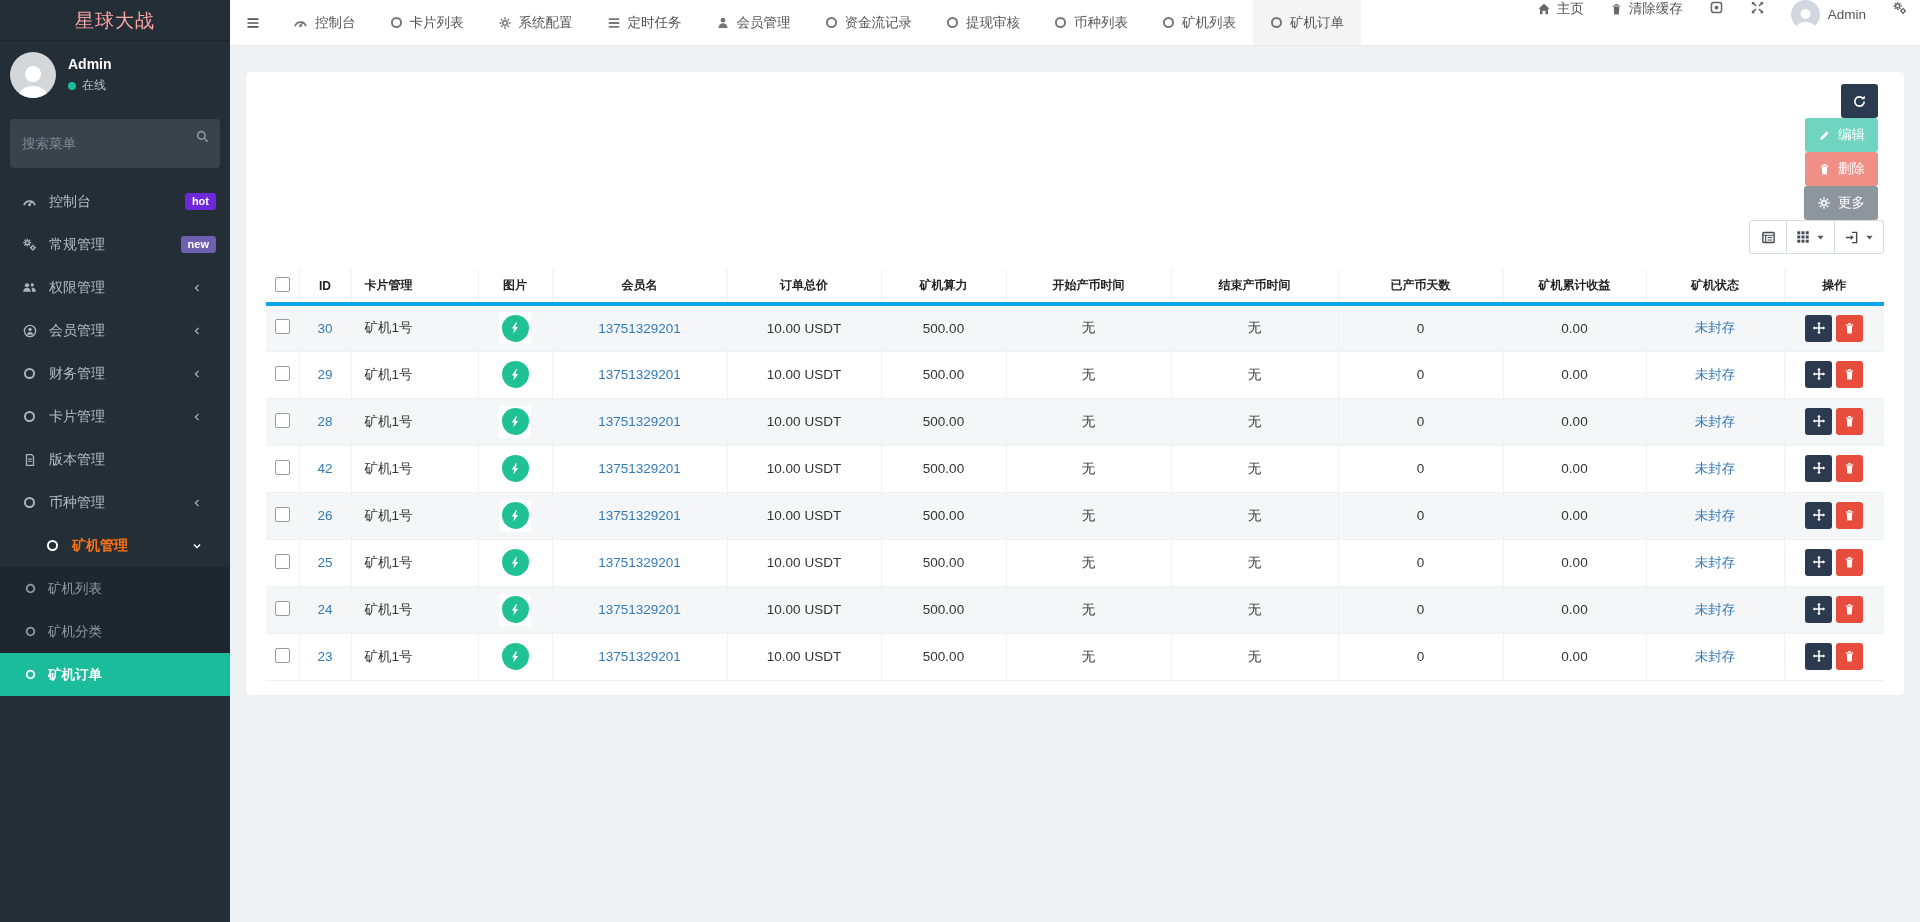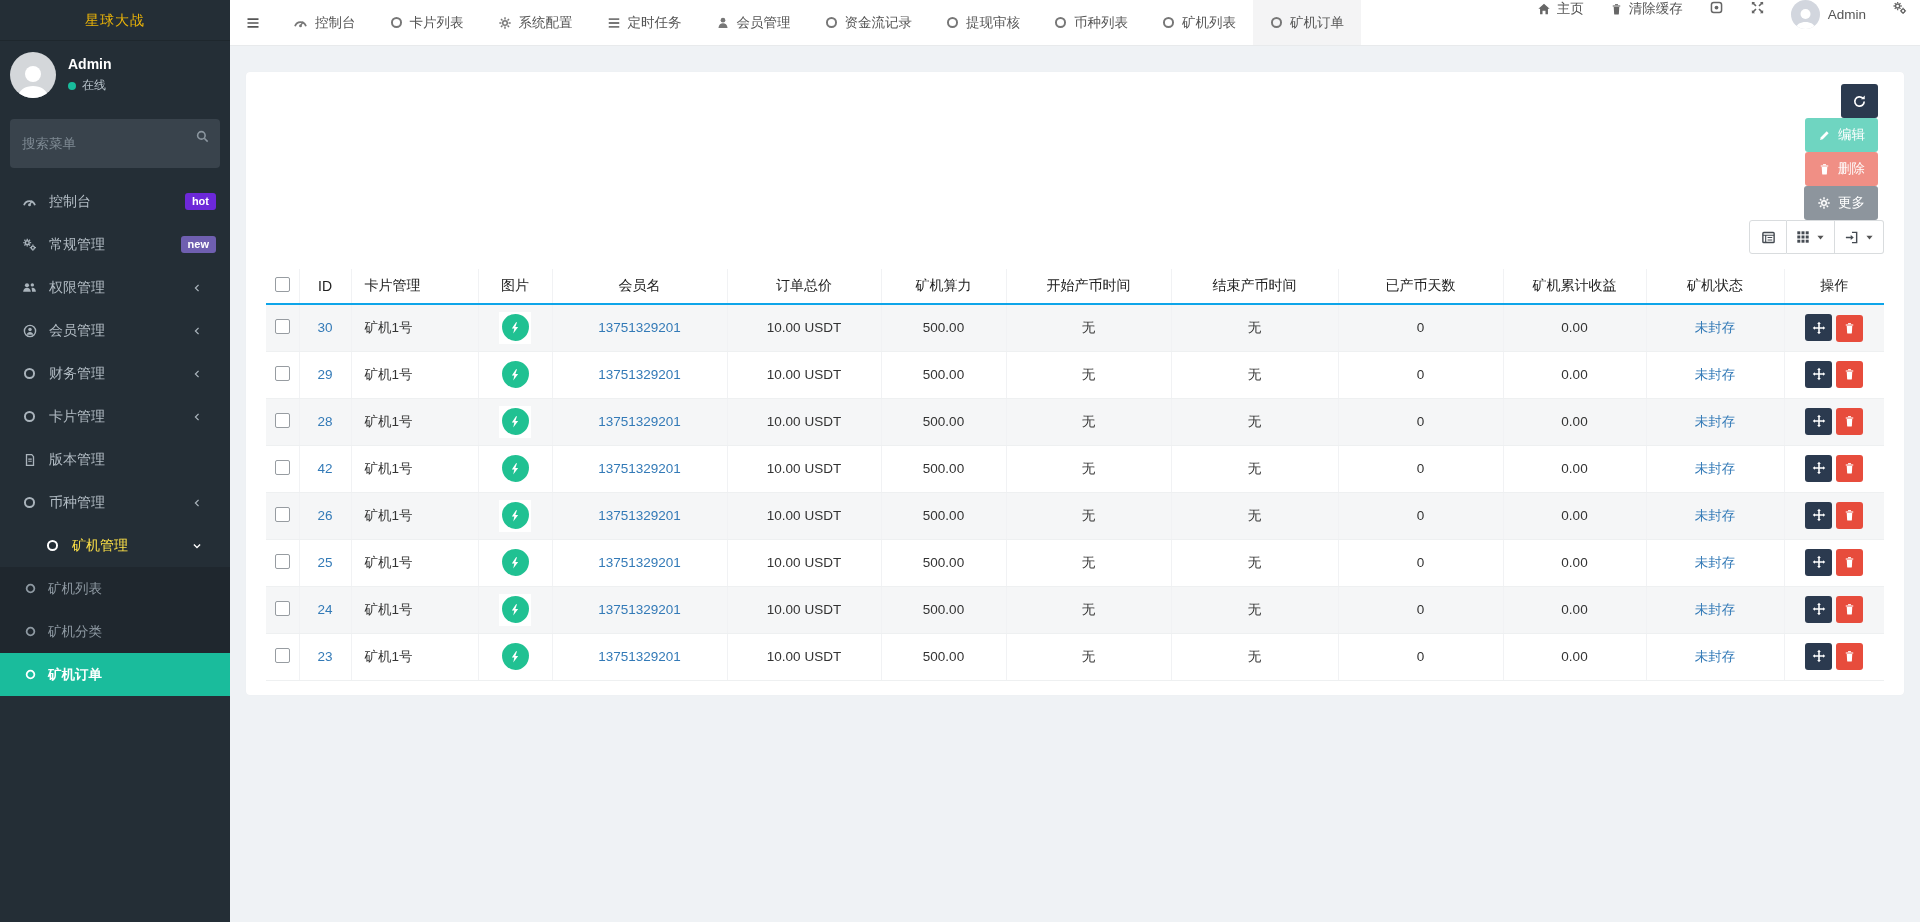--- a/index.html
+++ b/index.html
@@ -3,37 +3,37 @@
 <meta charset="utf-8">
 <style>
   * { margin:0; padding:0; box-sizing:border-box; }
   html,body { width:1920px; height:922px; overflow:hidden; }
   body { font-family:"Liberation Sans","DejaVu Sans",sans-serif; font-size:14px; background:#eff2f5; color:#333; }
   svg { display:block; }
   .ico { display:inline-flex; align-items:center; justify-content:center; }
 
   
   .sidebar { position:absolute; left:0; top:0; width:230px; height:922px; background:#242e36; z-index:5; }
-  .brand { height:41px; line-height:41px; text-align:center; color:#eab308; font-size:14px; letter-spacing:1px; border-bottom:1px solid rgba(0,0,0,.15); }
+  .brand { height:41px; line-height:41px; text-align:center; color:#fca5a5; font-size:19px; letter-spacing:1px; border-bottom:1px solid rgba(0,0,0,.15); }
   .user-panel { display:flex; align-items:center; padding:11px 10px; }
   .avatar-lg { width:46px; height:46px; border-radius:50%; background:#d4d7da; overflow:hidden; position:relative; flex:none; }
   .avatar-lg svg { position:absolute; left:0; top:6px; }
   .user-info { margin-left:12px; }
   .user-name { color:#fff; font-weight:bold; font-size:14px; margin-bottom:5px; }
   .user-status { color:#b8c3cb; font-size:12px; display:flex; align-items:center; }
   .dot { width:8px; height:8px; border-radius:50%; background:#18bc9c; margin-right:6px; display:inline-block; }
   .menu-search { margin:10px 10px 12px; position:relative; }
   .menu-search input { width:100%; height:49px; background:#39434c; border:0; border-radius:4px; color:#cfd6db; font-size:13.5px; padding:0 34px 0 12px; outline:none; font-family:inherit; }
   .menu-search input::placeholder { color:#7e8a93; }
   .menu-search .ico { position:absolute; right:10px; top:10px; color:#8b969f; }
   ul.menu { list-style:none; }
   .menu-item { height:43px; display:flex; align-items:center; padding:0 14px 0 21px; color:#b2bcc4; font-size:14px; cursor:pointer; }
   .menu-item .ico { width:17px; margin-right:11px; color:#aab4bc; flex:none; }
   .menu-item .lbl { flex:1 1 auto; }
-  .menu-item.open { color:#fde047; font-weight:normal;padding-left:44px; }
+  .menu-item.open { color:#f97316; font-weight:bold;padding-left:44px; }
   .menu-item.open .ico { color:#fff; }
   .badge { font-size:11px; font-weight:bold; color:#fff; border-radius:3px; padding:2px 7px; line-height:1.2; }
   .chev { color:#8a949c; }
   ul.submenu { list-style:none; background:#1f272e; }
   .submenu-item { height:43px; display:flex; align-items:center; padding:0 14px 0 23px; color:#8e99a2; font-size:13.5px; cursor:pointer; }
   .submenu-item .ico { width:15px; margin-right:10px; color:#8e99a2; flex:none; }
   .submenu-item.active { background:#1abc9c; color:#fff; font-weight:bold; }
   .submenu-item.active .ico { color:#fff; }
 
   
@@ -64,21 +64,21 @@
   .btn-more { background:#8d959d; }
   .toolbar-right { margin-left:auto; display:flex; }
   .vbtn { height:34px; min-width:38px; background:#fff; border:1px solid #d9dcde; color:#454b52; display:inline-flex; align-items:center; justify-content:center; padding:0 9px; cursor:pointer; }
   .vbtn + .vbtn { border-left:0; }
   .vbtn:first-child { border-radius:3px 0 0 3px; }
   .vbtn:last-child { border-radius:0 3px 3px 0; }
   .vbtn .caret { margin-left:6px; color:#555; }
 
   
   table { width:100%; border-collapse:collapse; table-layout:fixed; }
-  th { height:35px; font-size:14px; font-weight:normal; color:#222; border-bottom:2px solid #0ea5e9; }
+  th { height:35px; font-size:12px; font-weight:bold; color:#222; border-bottom:4px solid #0ea5e9; }
   th, td { border-right:1px solid #f1f2f4; text-align:center; vertical-align:middle; overflow:hidden; }
   th:last-child, td:last-child { border-right:0; }
   td { height:47px; font-size:13.5px; color:#333; border-bottom:1px solid #eef0f1; }
   tbody tr:nth-child(odd) { background:#f5f6f7; }
   td.al, th.al { text-align:left; padding-left:13px; }
   a.lnk { color:#337ab7; text-decoration:none; cursor:pointer; }
   .cb { width:15px; height:15px; border:1px solid #979ca1; border-radius:2px; background:#fff; display:inline-block; cursor:pointer; }
   .img-wrap { width:32px; height:32px; background:#fff; display:inline-flex; align-items:center; justify-content:center; }
   .coin { width:27px; height:27px; border-radius:50% 50% 50% 50%/46% 46% 54% 54%; background:#20c192; display:flex; align-items:center; justify-content:center; }
   .op-btn { width:27px; height:27px; border:0; border-radius:3px; color:#fff; display:inline-flex; align-items:center; justify-content:center; cursor:pointer; margin:0 2px; }

